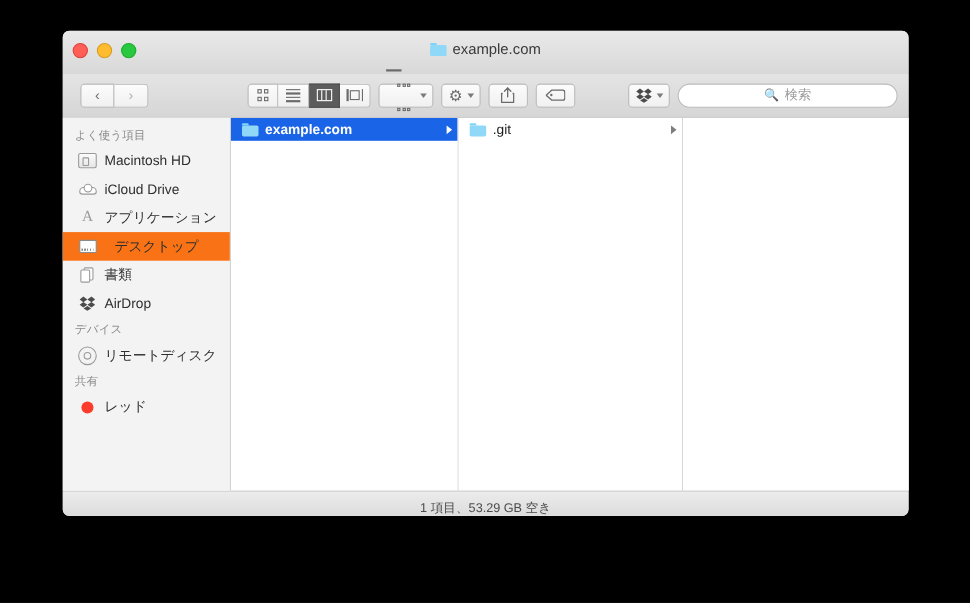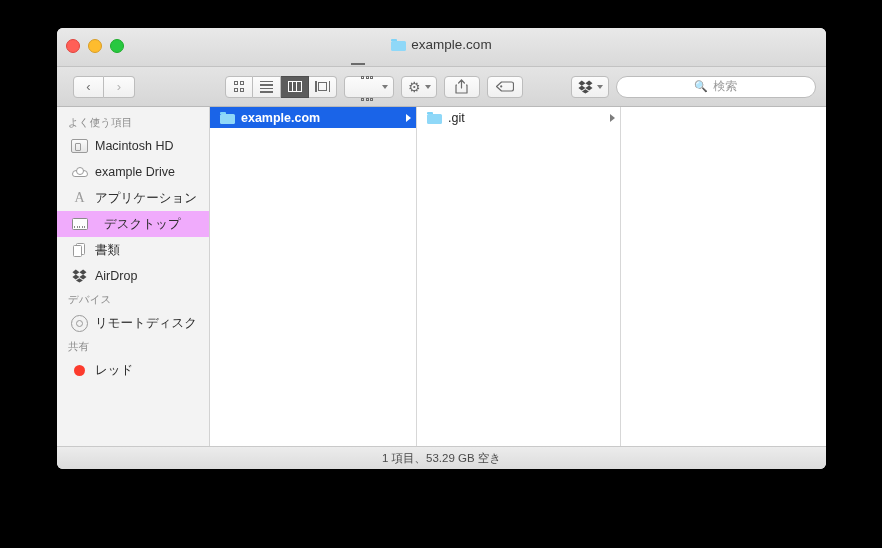--- a/index.html
+++ b/index.html
@@ -223,21 +223,21 @@
   .sb-item {
     height: 26px;
     display: flex;
     align-items: center;
     gap: 7px;
     padding-left: 14px;
     font-size: 12.5px;
     color: #2e2e2e;
     box-sizing: border-box;
   }
-  .sb-item.selected { background: #f0abfc; gap: 16px; }
+  .sb-item.selected { background: #f97316; gap: 16px; }
   .sb-icon {
     width: 17px; height: 17px;
     flex: 0 0 17px;
     display: flex; align-items: center; justify-content: center;
     color: #8d8d8d;
     font-size: 13px;
   }
 
   
   .g-hd {
@@ -387,21 +387,21 @@
   }
   .row.selected .disclosure { border-left-color: #ffffff; }
 
   
   .statusbar {
     flex: 0 0 22px;
     height: 22px;
     background: linear-gradient(to bottom, #ececec 0%, #dcdcdc 100%);
     border-top: 1px solid #c9c9c9;
     display: flex;
-    align-items: center;
+    align-items: flex-end;
     justify-content: center;
     font-size: 11.5px;
     color: #4a4a4a;
   }
 </style>
 </head>
 <body>
 
 <div id="finder-window">
 
@@ -537,21 +537,21 @@
             <span class="g-hd"></span>
           </span>
         <span>Macintosh HD</span>
       </div>
 
 
       <div class="sb-item">
         <span class="sb-icon">
             <span class="g-cloud"></span>
           </span>
-        <span>example Drive</span>
+        <span>iCloud Drive</span>
       </div>
 
 
       <div class="sb-item">
         <span class="sb-icon">
             <span class="g-apps">A</span>
           </span>
         <span>アプリケーション</span>
       </div>
 

